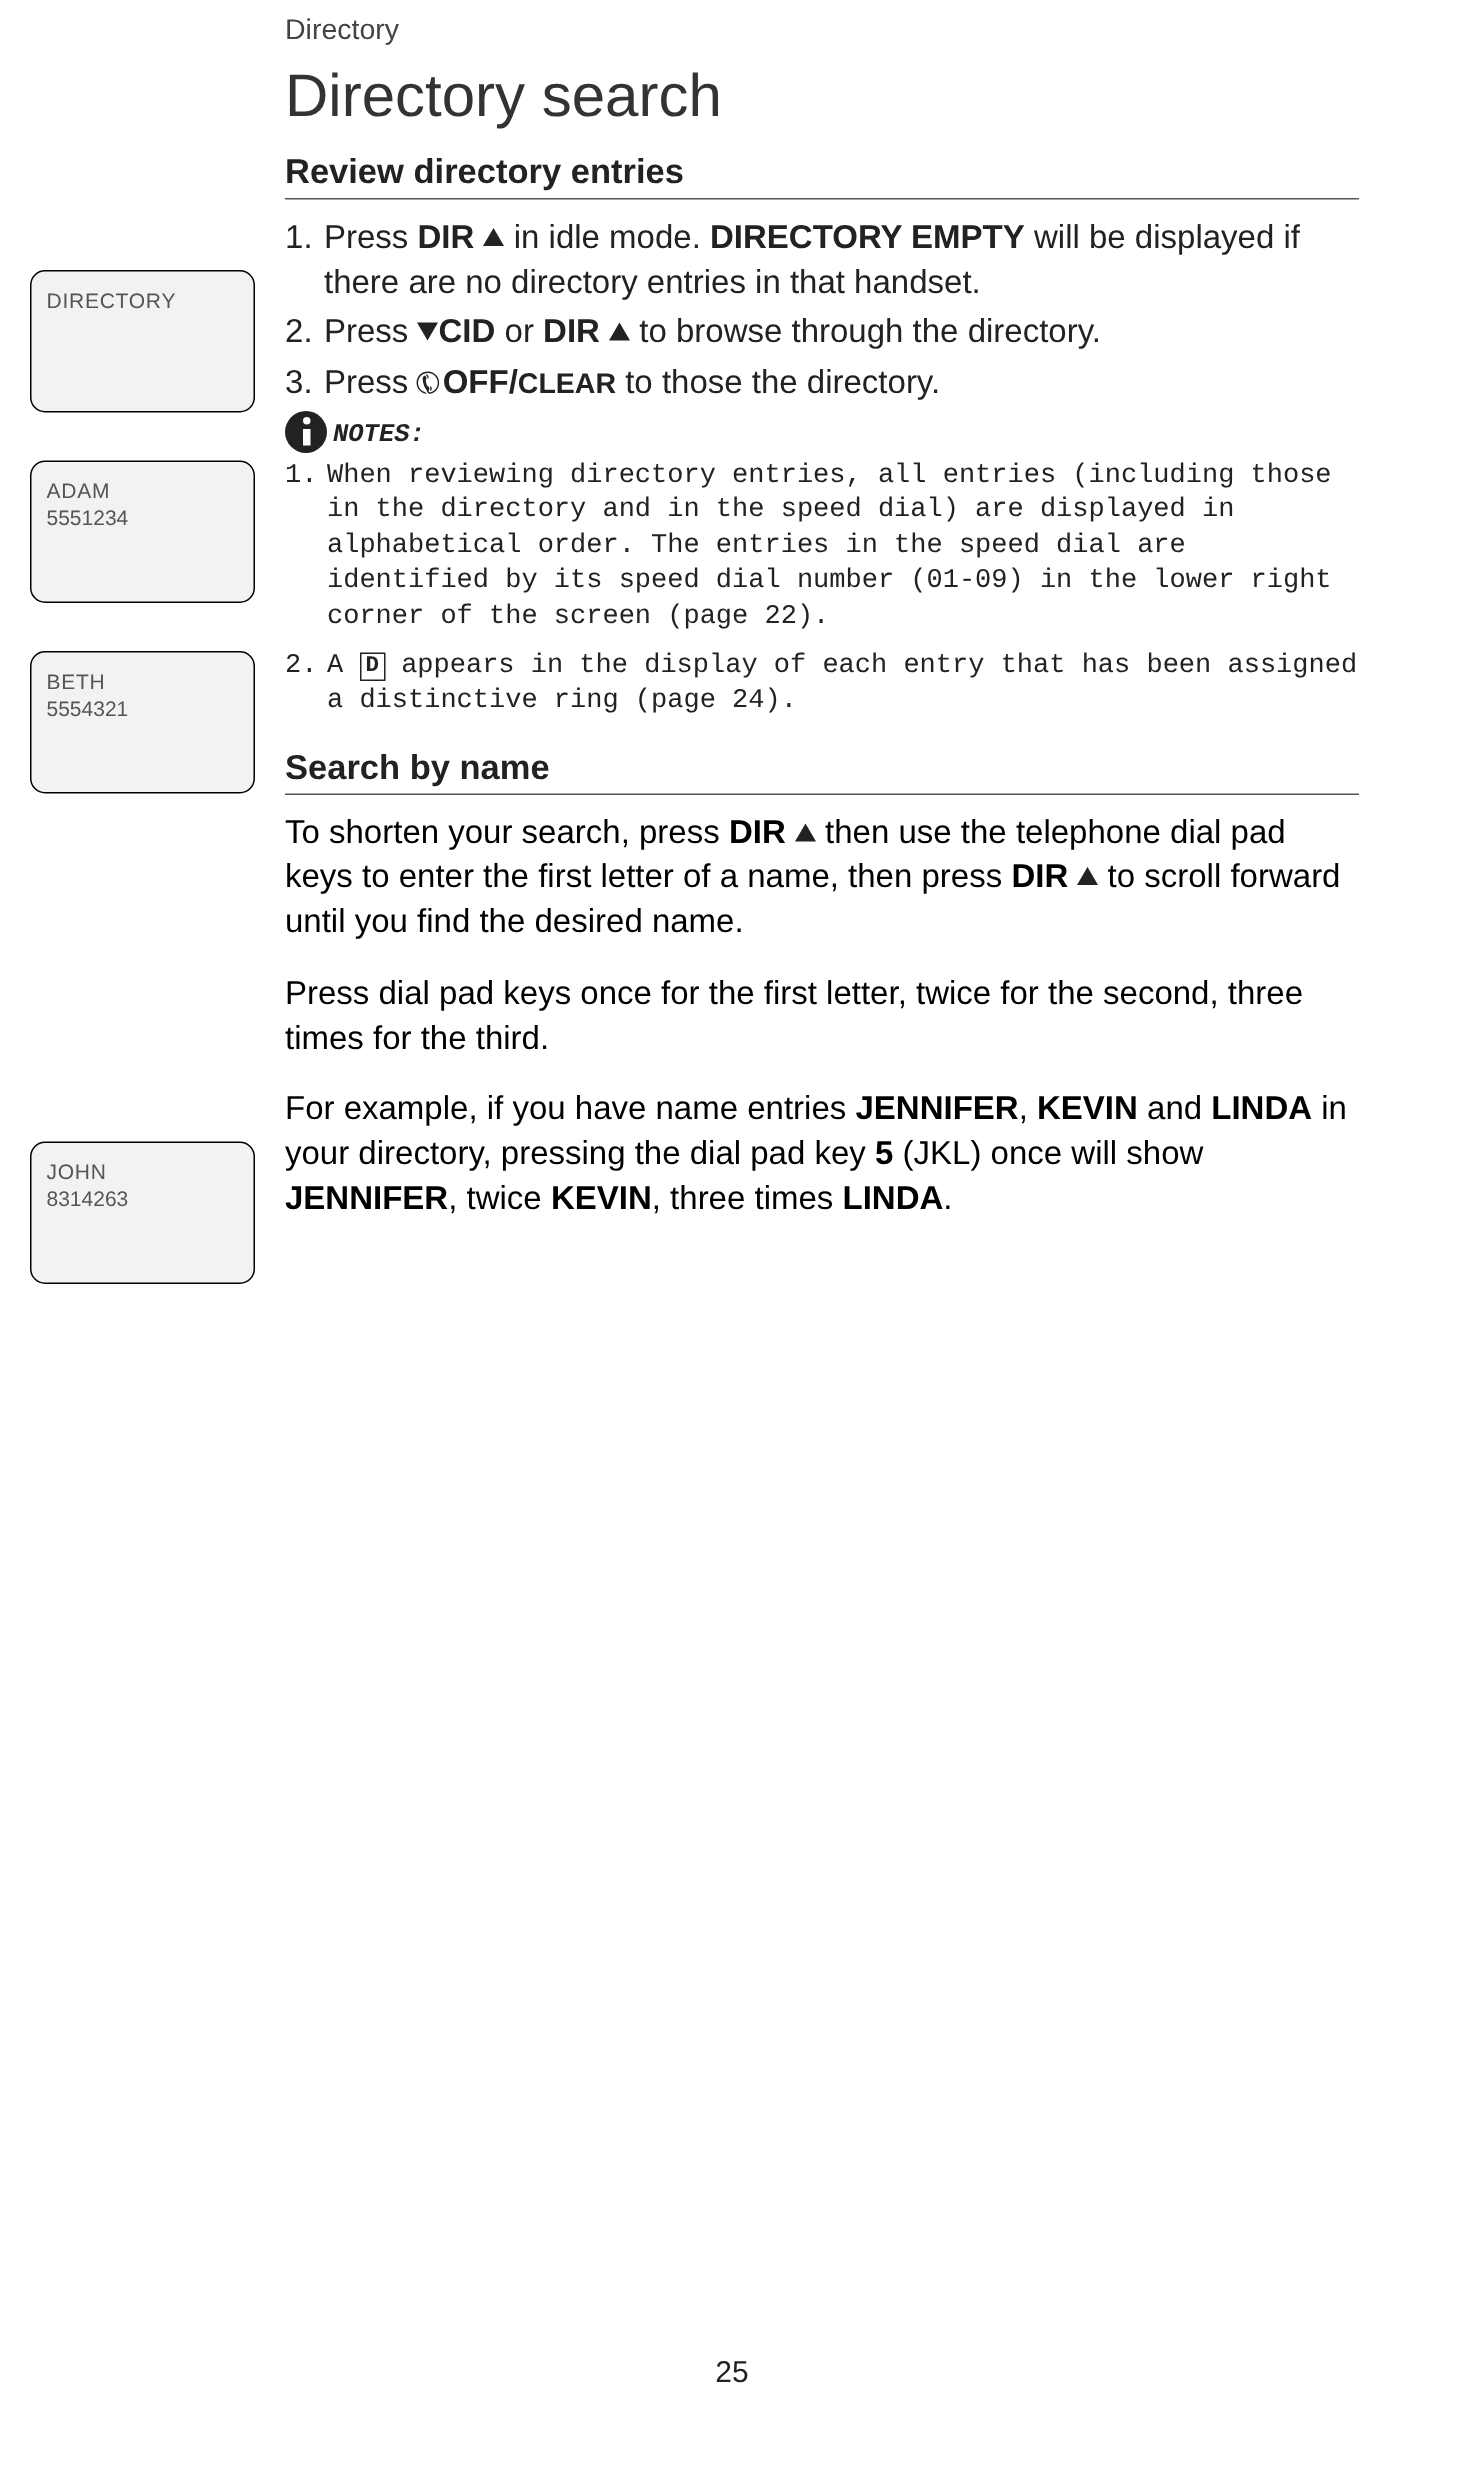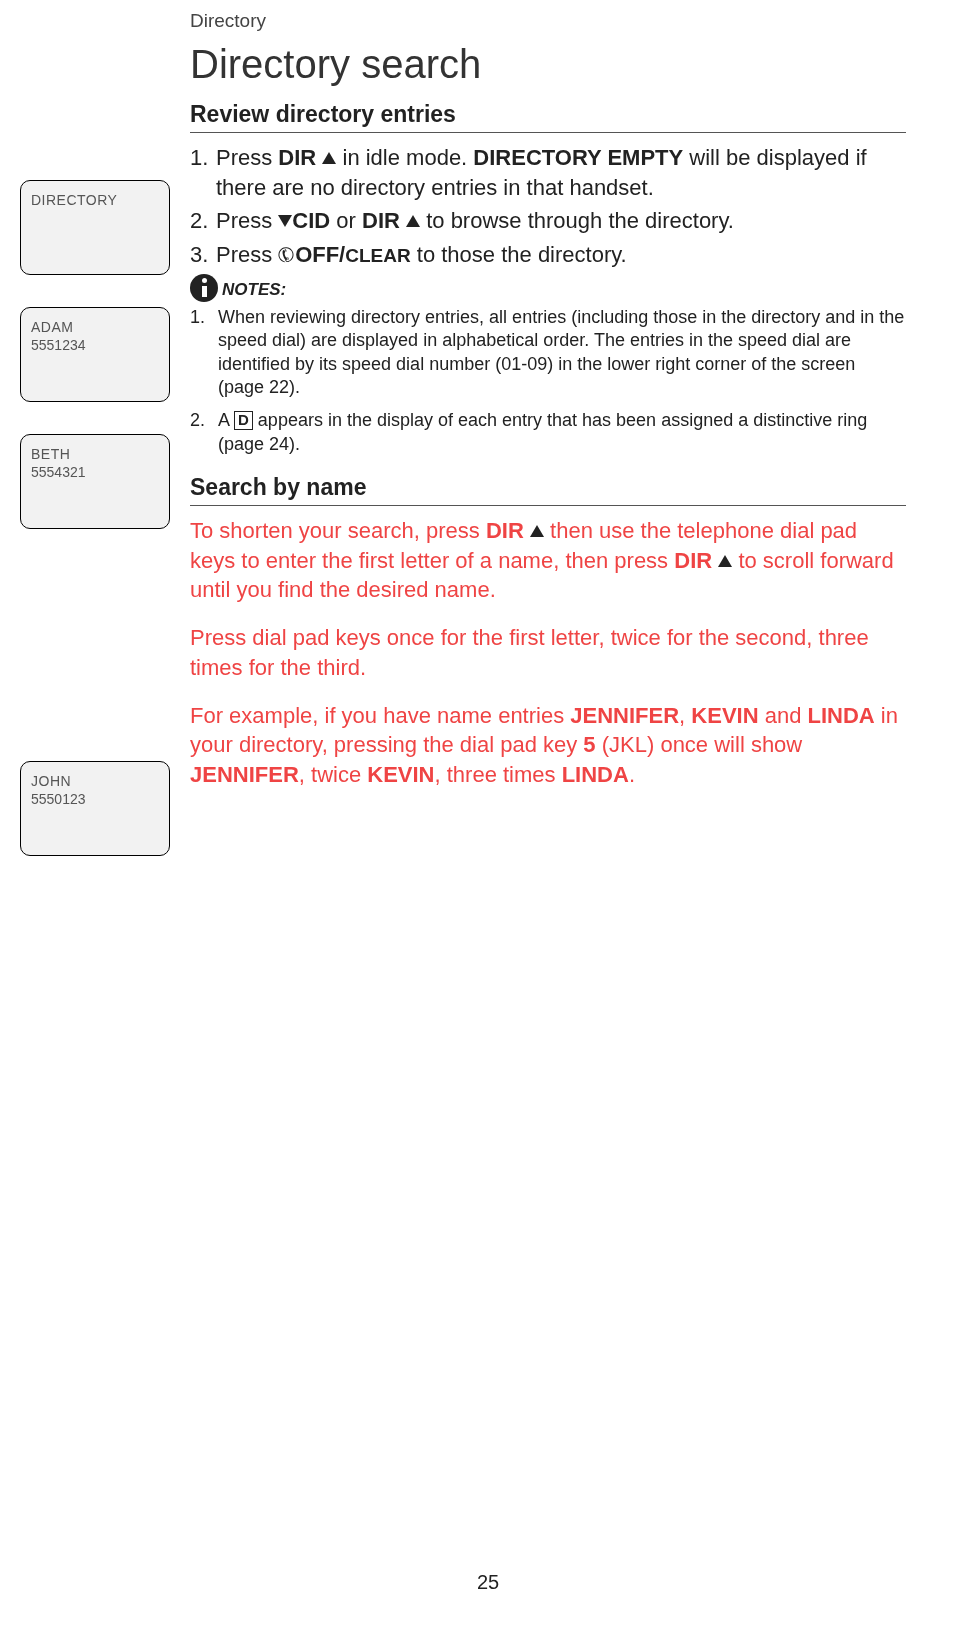--- a/index.html
+++ b/index.html
@@ -87,21 +87,21 @@
   }
   .tri-up { border-left: 7px solid transparent; border-right: 7px solid transparent; border-bottom: 12px solid #222; }
   .tri-down { border-left: 7px solid transparent; border-right: 7px solid transparent; border-top: 12px solid #222; }
   .off-icon {
     display: inline-block;
     transform: rotate(-40deg);
     font-size: 20px;
     vertical-align: 0px;
   }
   .clear-sub { font-weight: bold; font-size: 19px; }
-  .notes-block { margin: 2px 0 18px 0; }
+  .notes-block { margin: 2px 0 18px 0; font-family: Liberation Mono, monospace; }
   .notes-head {
     display: flex;
     align-items: flex-end;
     gap: 4px;
     margin-bottom: 4px;
   }
   .info-icon {
     width: 28px; height: 28px;
     border-radius: 50%;
     background: #222;
@@ -158,21 +158,21 @@
     border: 1.2px solid #222;
     padding: 0 3px;
     font-weight: bold;
     font-size: 15px;
     line-height: 1.1;
     vertical-align: 1px;
   }
   .para {
     font-size: 22px;
     line-height: 1.35;
-    color: #ef4444;
+    color: #000000;
     margin-bottom: 18px;
   }
   .small-note {
     display: flex;
     gap: 6px;
     margin-top: 14px;
   }
   .small-note .text {
     font-size: 18px;
     line-height: 1.3;
@@ -206,21 +206,21 @@
       <div class="lcd-title">ADAM</div>
       <div class="lcd-number">5551234</div>
     </div>
     <div class="lcd">
       <div class="lcd-title">BETH</div>
       <div class="lcd-number">5554321</div>
     </div>
     <div class="lcd-gap"></div>
     <div class="lcd">
       <div class="lcd-title">JOHN</div>
-      <div class="lcd-number">5550123</div>
+      <div class="lcd-number">8314263</div>
     </div>
   </div>
 
   <div class="main">
     <div class="breadcrumb">Directory</div>
     <h1>Directory search</h1>
 
     <h2>Review directory entries</h2>
 
     <ol class="main-list">

